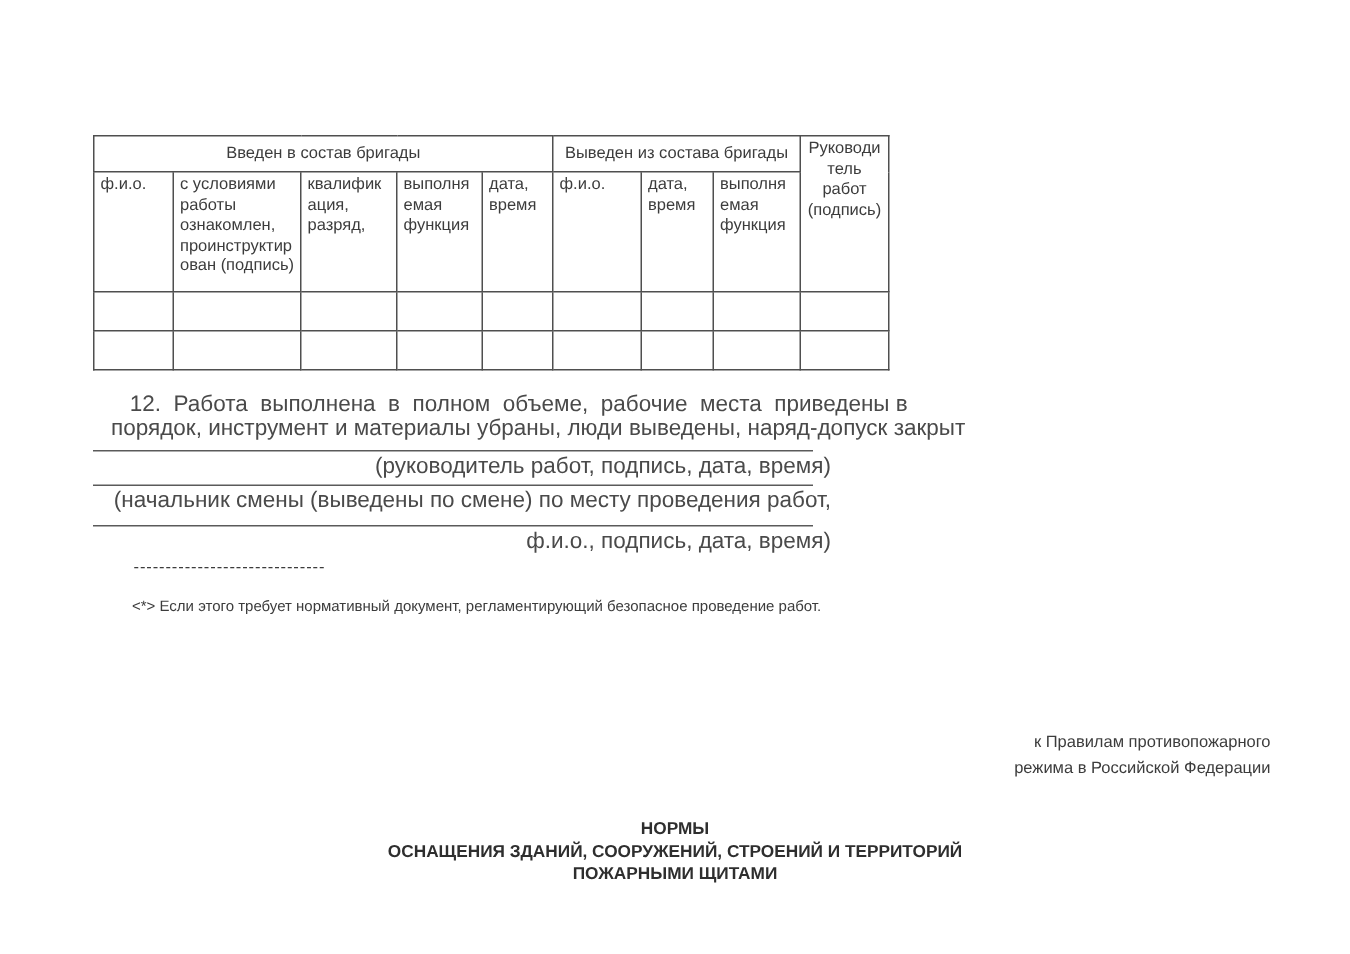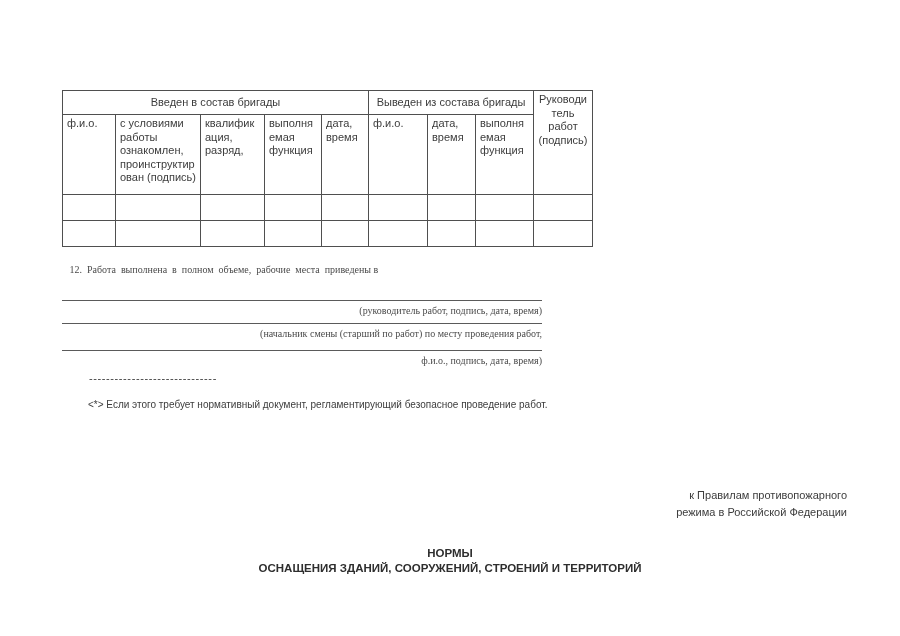--- a/index.html
+++ b/index.html
@@ -26,23 +26,23 @@
     vertical-align:top; text-align:left;
     overflow-wrap:break-word; word-wrap:break-word;
   }
   table.brigade td.group { text-align:center; vertical-align:middle; height:24px; padding:1px 2px; }
   table.brigade td.leader { text-align:center; vertical-align:top; }
   table.brigade tr.hdr td { height:80px; }
   table.brigade tr.empty td { height:26px; }
 
   
   .mono {
-    position:absolute; left:62px; width:480px;
-    font-family:Liberation Serif, serif;
-    font-size:10px; line-height:16px; color:#4a4a4a;
+    position:absolute; left:74px; width:480px;
+    font-family:Liberation Sans, sans-serif;
+    font-size:15px; line-height:16px; color:#4a4a4a;
   }
   .mono-line { white-space:pre; }
   .rule { position:absolute; left:62px; width:480px; border-top:1px solid #5a5a5a; height:0; }
   .caption { text-align:right; white-space:pre; }
 
   
   .dashes {
     position:absolute; left:89px; top:372px;
     font-size:11px; color:#3c3c3c; letter-spacing:0.6px; white-space:pre;
   }
@@ -117,37 +117,39 @@
           <td></td>
       <td></td>
           <td></td>
       <td></td>
     </tr>
   </tbody>
     </table>
 
   <div class="mono" style="top:262px;">
     <div class="mono-line">   12.  Работа  выполнена  в  полном  объеме,  рабочие  места  приведены в</div>
+    <div class="mono-line">порядок, инструмент и материалы убраны, люди выведены, наряд-допуск закрыт</div>
   </div>
 
   <div class="rule" style="top:300px;"></div>
   <div class="mono caption" style="top:303px;">(руководитель работ, подпись, дата, время)</div>
 
   <div class="rule" style="top:323px;"></div>
-  <div class="mono caption" style="top:326px;">(начальник смены (старший по работ) по месту проведения работ,</div>
+  <div class="mono caption" style="top:326px;">(начальник смены (выведены по смене) по месту проведения работ,</div>
 
   <div class="rule" style="top:350px;"></div>
   <div class="mono caption" style="top:353px;">ф.и.о., подпись, дата, время)</div>
 
   <div class="dashes">------------------------------</div>
   <div class="footnote">&lt;*&gt; Если этого требует нормативный документ, регламентирующий безопасное проведение работ.</div>
 
   <div class="appendix">
     <div>к Правилам противопожарного</div>
     <div>режима в Российской Федерации</div>
   </div>
 
   <div class="norms">
     <div>НОРМЫ</div>
     <div>ОСНАЩЕНИЯ ЗДАНИЙ, СООРУЖЕНИЙ, СТРОЕНИЙ И ТЕРРИТОРИЙ</div>
+    <div>ПОЖАРНЫМИ ЩИТАМИ</div>
   </div>
 
 </div>
 
 </body></html>

